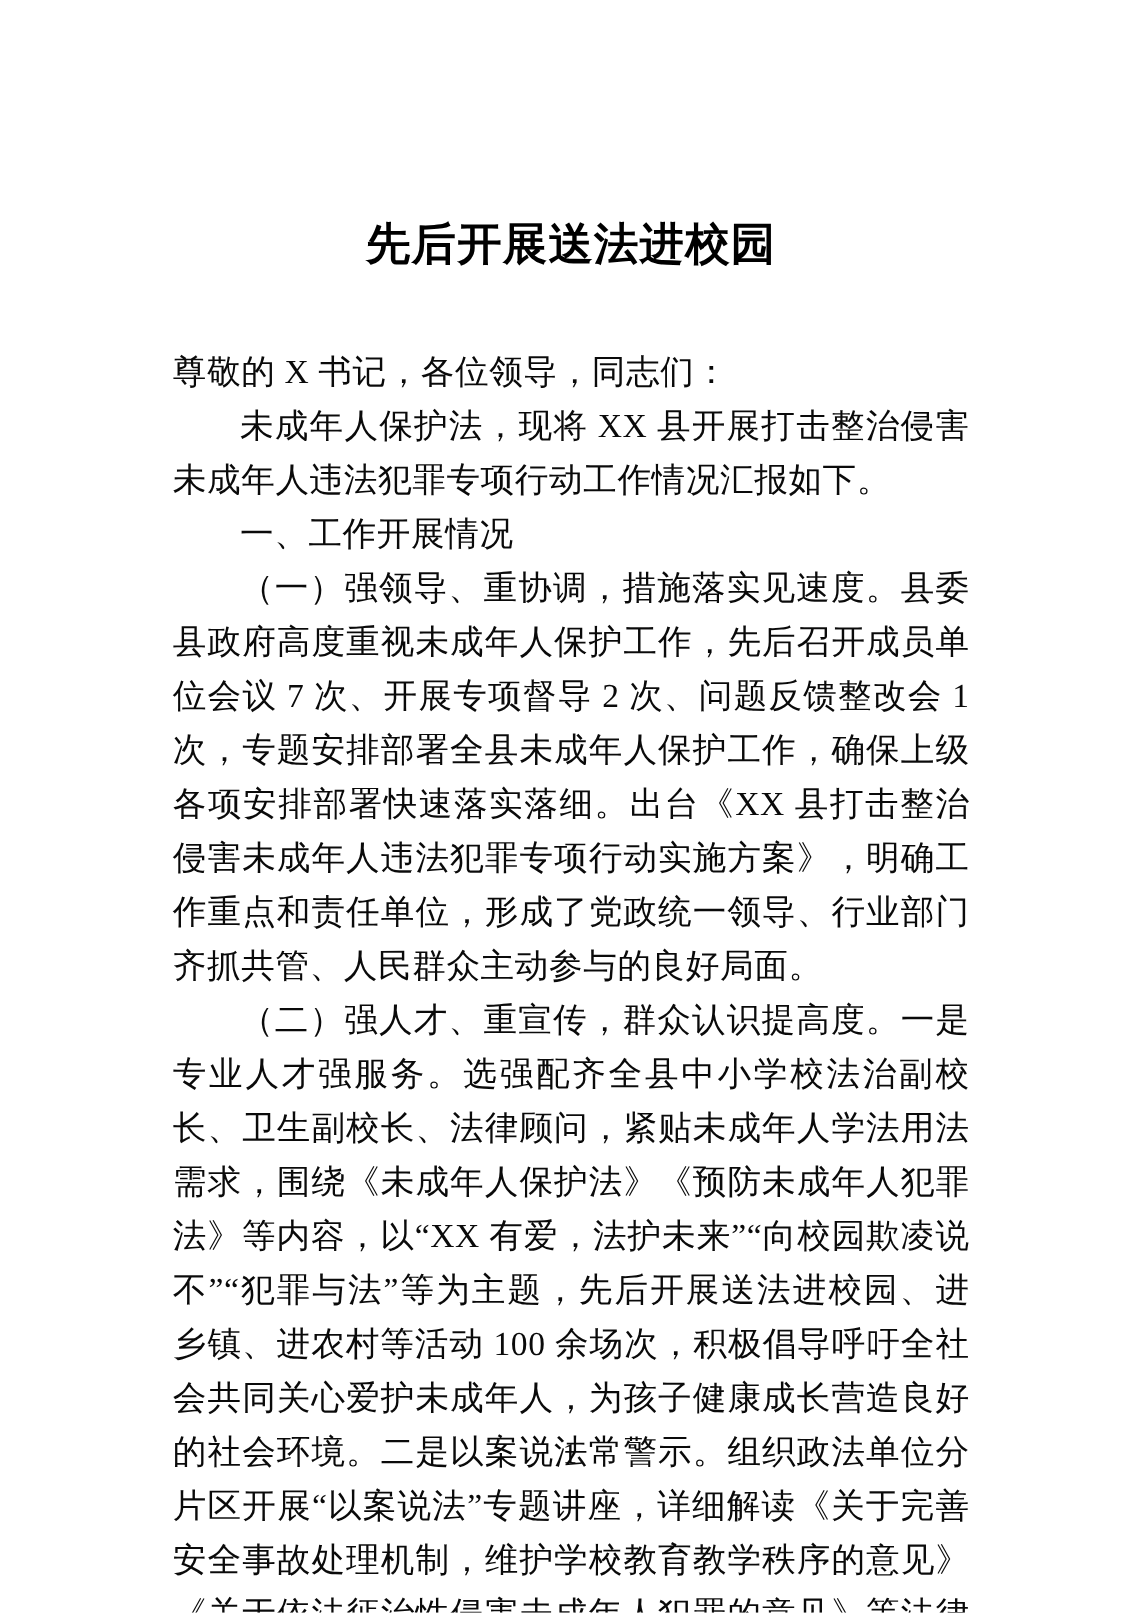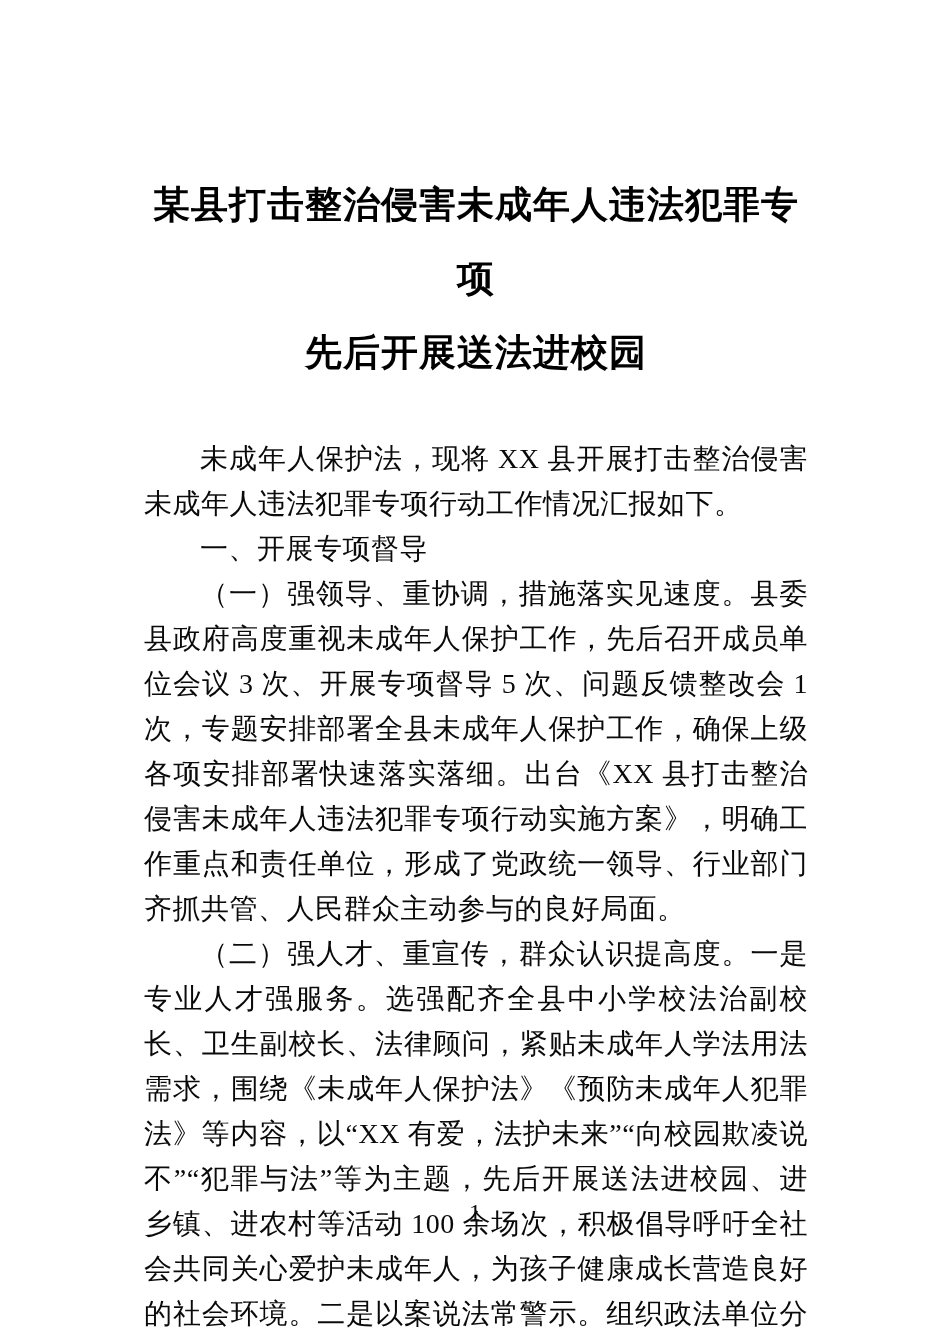--- a/index.html
+++ b/index.html
@@ -42,26 +42,26 @@
     font-size: 24px;
     color: #0a0a0a;
   }
 </style>
 </head>
 <body>
 
 <div class="page">
 
   <h1 class="doc-title">
-    <div>某县打击整治侵害未成年人违法犯罪专项</div>
     <div>先后开展送法进校园</div>
   </h1>
 
   <div class="doc-body">
+    <p class="para">尊敬的 X 书记，各位领导，同志们：</p>
     <p class="para indent">未成年人保护法，现将 XX 县开展打击整治侵害未成年人违法犯罪专项行动工作情况汇报如下。</p>
-    <p class="para indent">一、开展专项督导</p>
-    <p class="para indent">（一）强领导、重协调，措施落实见速度。县委县政府高度重视未成年人保护工作，先后召开成员单位会议 3 次、开展专项督导 5 次、问题反馈整改会 1 次，专题安排部署全县未成年人保护工作，确保上级各项安排部署快速落实落细。出台《XX 县打击整治侵害未成年人违法犯罪专项行动实施方案》，明确工作重点和责任单位，形成了党政统一领导、行业部门齐抓共管、人民群众主动参与的良好局面。</p>
+    <p class="para indent">一、工作开展情况</p>
+    <p class="para indent">（一）强领导、重协调，措施落实见速度。县委县政府高度重视未成年人保护工作，先后召开成员单位会议 7 次、开展专项督导 2 次、问题反馈整改会 1 次，专题安排部署全县未成年人保护工作，确保上级各项安排部署快速落实落细。出台《XX 县打击整治侵害未成年人违法犯罪专项行动实施方案》，明确工作重点和责任单位，形成了党政统一领导、行业部门齐抓共管、人民群众主动参与的良好局面。</p>
     <p class="para indent">（二）强人才、重宣传，群众认识提高度。一是专业人才强服务。选强配齐全县中小学校法治副校长、卫生副校长、法律顾问，紧贴未成年人学法用法需求，围绕《未成年人保护法》《预防未成年人犯罪法》等内容，以“XX 有爱，法护未来”“向校园欺凌说不”“犯罪与法”等为主题，先后开展送法进校园、进乡镇、进农村等活动 100 余场次，积极倡导呼吁全社会共同关心爱护未成年人，为孩子健康成长营造良好的社会环境。二是以案说法常警示。组织政法单位分片区开展“以案说法”专题讲座，详细解读《关于完善安全事故处理机制，维护学校教育教学秩序的意见》《关于依法惩治性侵害未成年人犯罪的意见》等法律法规，引导教师如何依法治教，如何用法律的武器维护自己和学生的合法权益。三是专题活动重引领。统筹公</p>
   </div>
 
   <div class="page-number">1</div>
 
 </div>
 
 </body></html>

